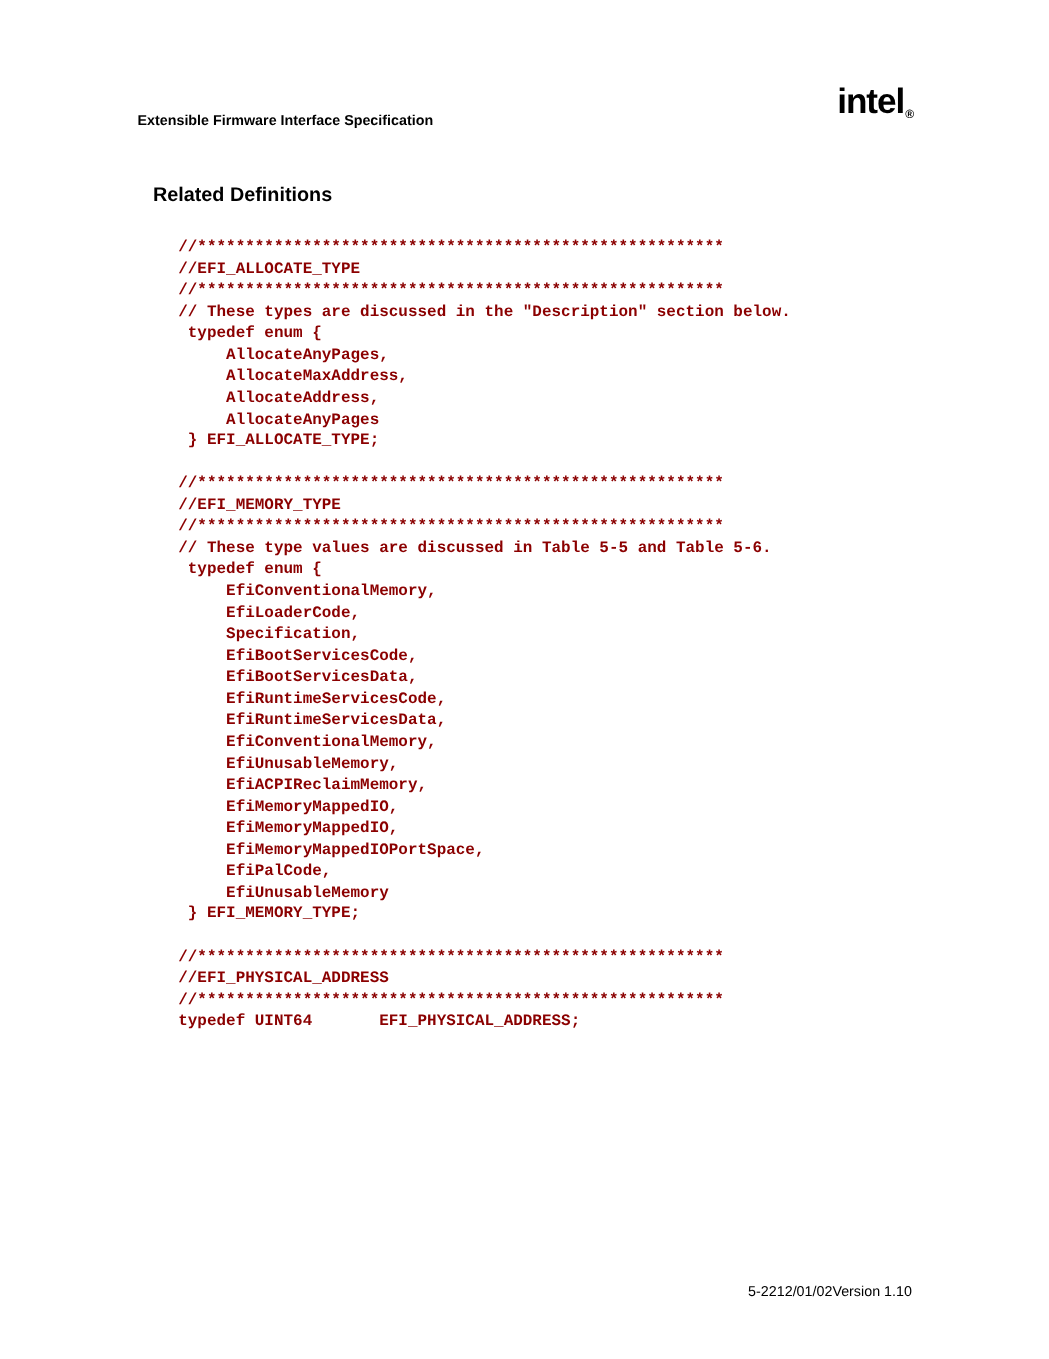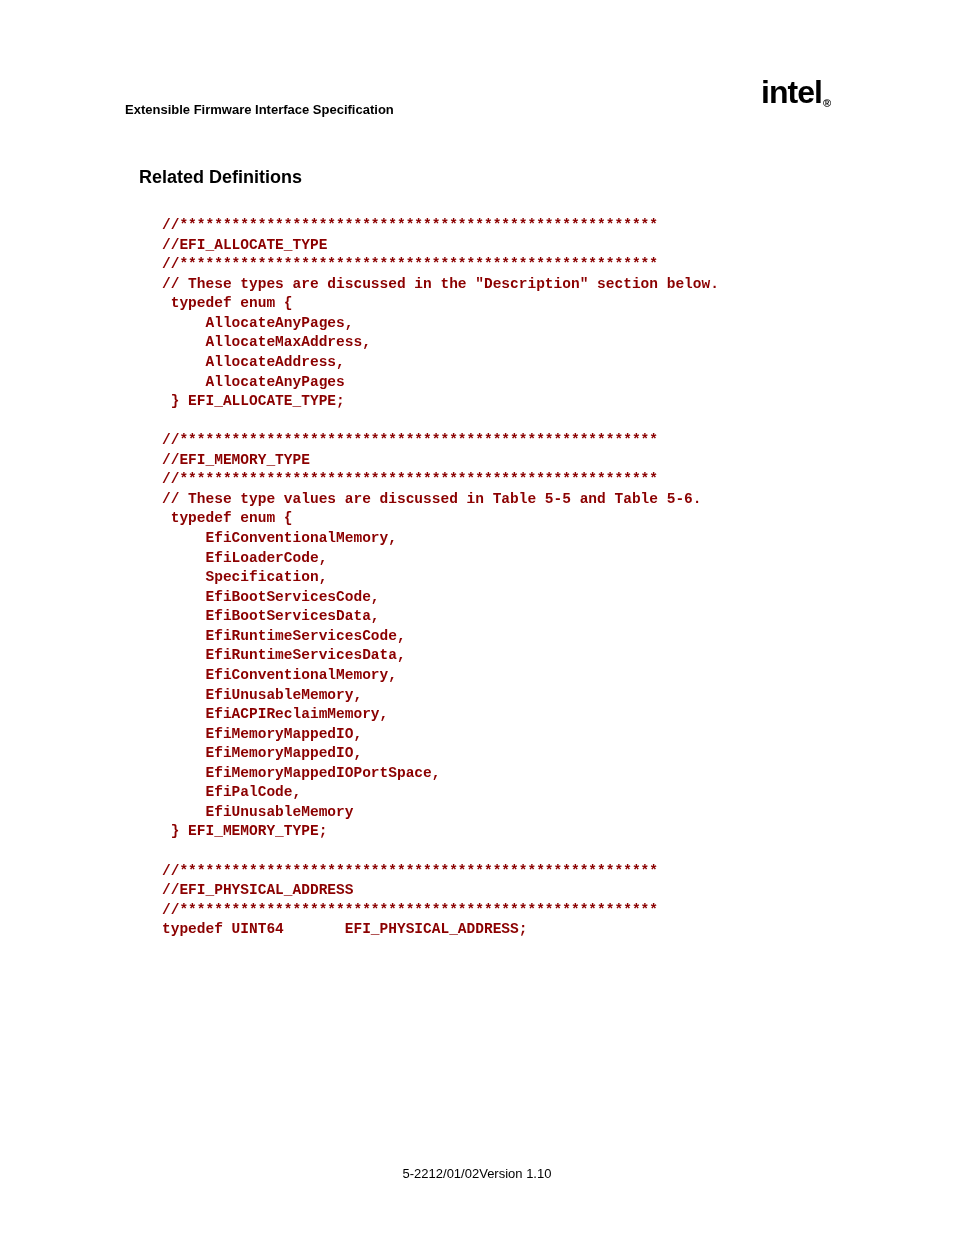--- a/index.html
+++ b/index.html
@@ -57,21 +57,21 @@
       white-space: pre;
       line-height: 1.35;
       margin-left: 37px;
     }
     .footer {
       position: absolute;
       bottom: 54px;
       left: 125px;
       right: 125px;
       display: flex;
-      justify-content: center;
+      justify-content: flex-end;
       font-size: 13px;
       color: #000;
     }
   </style>
 </head>
 <body>
 
 <div class="header-row">
   <div class="header-title">Extensible Firmware Interface Specification</div>
   <div class="logo">

